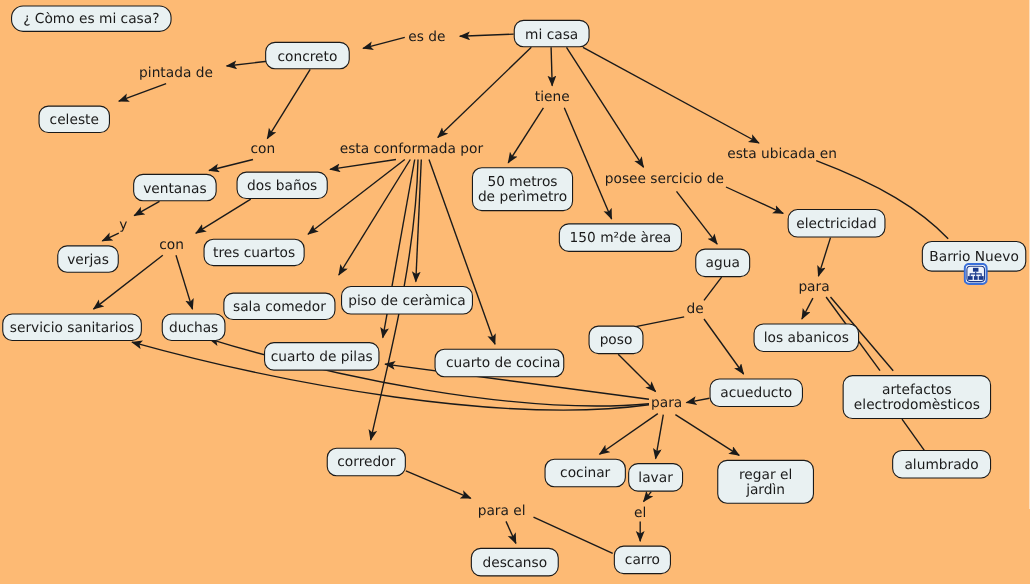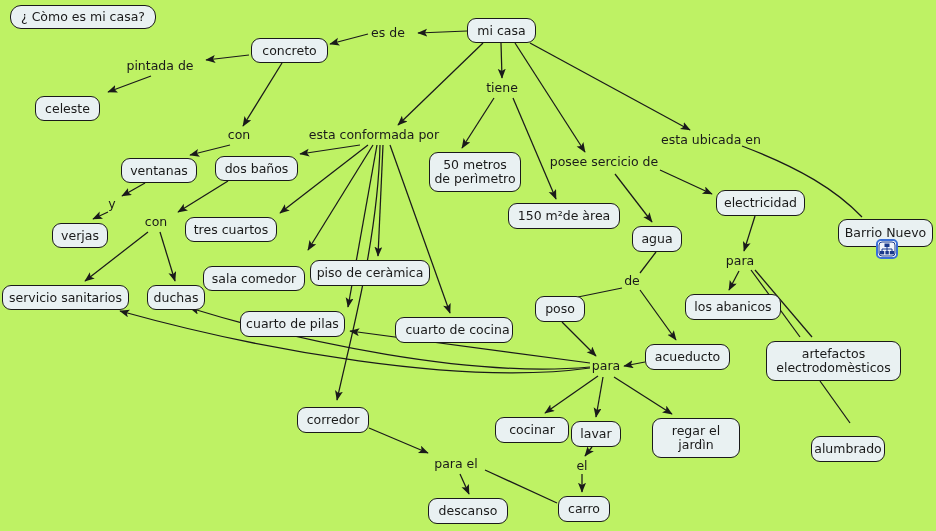--- a/index.html
+++ b/index.html
@@ -8,21 +8,21 @@
     padding: 0;
     background: #ffffff;
   }
   body {
     font-family: "DejaVu Sans", sans-serif;
   }
   #canvas {
     position: relative;
     width: 936px;
     height: 531px;
-    background: #bef264;
+    background: #fdba74;
     overflow: hidden;
   }
   #edge-layer {
     position: absolute;
     left: 0;
     top: 0;
     width: 936px;
     height: 531px;
     pointer-events: none;
   }
@@ -169,21 +169,21 @@
 
       <line x1="592" y1="447" x2="585" y2="456" marker-end="url(#ah)"></line>
 
       <line x1="582" y1="474" x2="582" y2="492" marker-end="url(#ah)"></line>
     </g>
   </svg>
 
   <div id="node-host">
       <div class="node title-node" style="left: 10px; top: 5px; width: 146px; height: 24px;">¿ Còmo es mi casa?</div>
       <div class="node" style="left: 467px; top: 18px; width: 69px; height: 25px;">mi casa</div>
-      <div class="node" style="left: 251px; top: 38px; width: 77px; height: 25px;">concreto</div>
+      <div class="node" style="left: 241px; top: 38px; width: 77px; height: 25px;">concreto</div>
       <div class="node" style="left: 35px; top: 96px; width: 65px; height: 25px;">celeste</div>
       <div class="node" style="left: 121px; top: 158px; width: 76px; height: 25px;">ventanas</div>
       <div class="node" style="left: 215px; top: 156px; width: 83px; height: 25px;">dos baños</div>
       <div class="node" style="left: 52px; top: 223px; width: 56px; height: 25px;">verjas</div>
       <div class="node" style="left: 185px; top: 217px; width: 92px; height: 25px;">tres cuartos</div>
       <div class="node" style="left: 203px; top: 266px; width: 102px; height: 25px;">sala comedor</div>
       <div class="node" style="left: 2px; top: 285px; width: 127px; height: 25px;">servicio sanitarios</div>
       <div class="node" style="left: 147px; top: 285px; width: 58px; height: 25px;">duchas</div>
       <div class="node" style="left: 310px; top: 260px; width: 120px; height: 26px;">piso de ceràmica</div>
       <div class="node" style="left: 240px; top: 311px; width: 105px; height: 26px;">cuarto de pilas</div>
@@ -192,21 +192,21 @@
 de perìmetro</div>
       <div class="node" style="left: 508px; top: 203px; width: 112px; height: 26px;">150 m²de àrea</div>
       <div class="node" style="left: 632px; top: 226px; width: 50px; height: 26px;">agua</div>
       <div class="node" style="left: 535px; top: 296px; width: 50px; height: 26px;">poso</div>
       <div class="node" style="left: 645px; top: 344px; width: 85px; height: 26px;">acueducto</div>
       <div class="node" style="left: 716px; top: 190px; width: 89px; height: 26px;">electricidad</div>
       <div class="node" style="left: 838px; top: 219px; width: 95px; height: 28px;">Barrio Nuevo</div>
       <div class="node" style="left: 685px; top: 294px; width: 96px; height: 26px;">los abanicos</div>
       <div class="node" style="left: 766px; top: 341px; width: 135px; height: 40px;">artefactos
 electrodomèsticos</div>
-      <div class="node" style="left: 811px; top: 436px; width: 74px; height: 26px;">alumbrado</div>
+      <div class="node" style="left: 811px; top: 409px; width: 90px; height: 26px;">alumbrado</div>
       <div class="node" style="left: 297px; top: 407px; width: 72px; height: 26px;">corredor</div>
       <div class="node" style="left: 495px; top: 417px; width: 74px; height: 26px;">cocinar</div>
       <div class="node" style="left: 571px; top: 421px; width: 50px; height: 26px;">lavar</div>
       <div class="node" style="left: 652px; top: 418px; width: 88px; height: 40px;">regar el
 jardìn</div>
       <div class="node" style="left: 428px; top: 498px; width: 80px; height: 26px;">descanso</div>
       <div class="node" style="left: 558px; top: 496px; width: 52px; height: 26px;">carro</div>
     </div>
 
   <div id="label-host">

